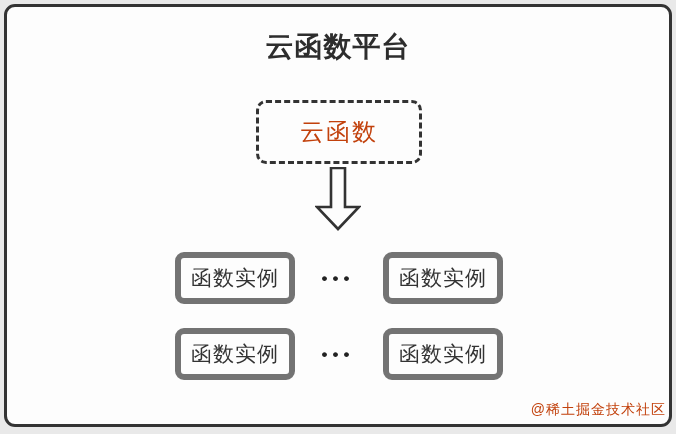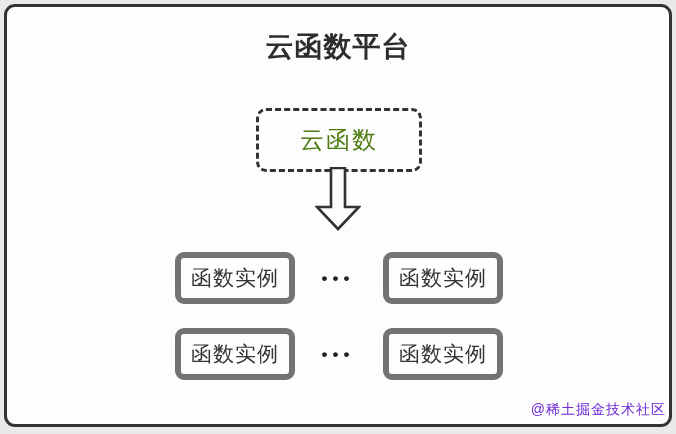--- a/index.html
+++ b/index.html
@@ -34,32 +34,32 @@
     text-align: center;
     font-size: 28px;
     font-weight: bold;
     color: #2d2d2d;
     letter-spacing: 1px;
     margin: 0;
   }
   .root-node {
     position: absolute;
     left: 256px;
-    top: 108px;
+    top: 100px;
     width: 166px;
     height: 64px;
     box-sizing: border-box;
     border: 3px dashed #333333;
     border-radius: 10px;
     background: #fdfdfd;
     display: flex;
     align-items: center;
     justify-content: center;
     font-size: 24px;
-    color: #4d7c0f;
+    color: #c2410c;
     letter-spacing: 2px;
   }
   .arrow {
     position: absolute;
     left: 315px;
     top: 167px;
     width: 46px;
     height: 64px;
   }
   .inst-node {
@@ -92,21 +92,21 @@
     color: #222222;
     line-height: 17px;
   }
   .dots-r1 { top: 270px; }
   .dots-r2 { top: 346px; }
   .watermark {
     position: absolute;
     right: 10px;
     bottom: 15px;
     font-size: 14px;
-    color: #6d28d9;
+    color: #c2410c;
     letter-spacing: 1px;
   }
 </style>
 </head>
 <body>
 
 <div class="stage">
 
   <div class="frame"></div>
 

